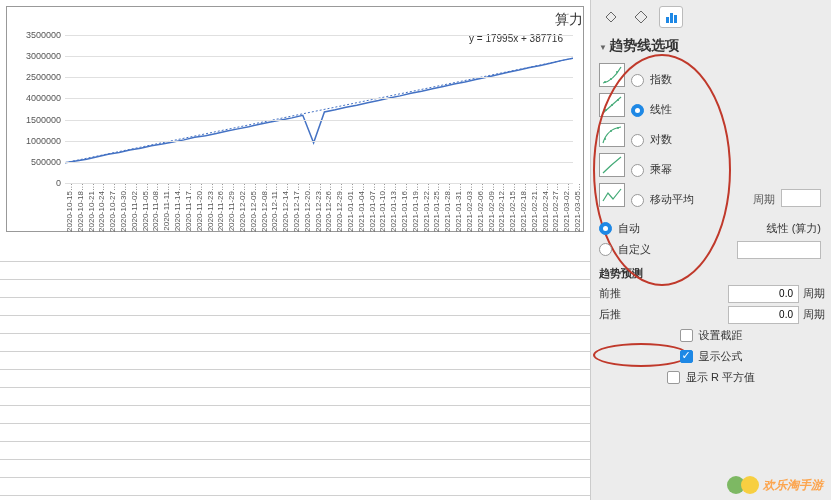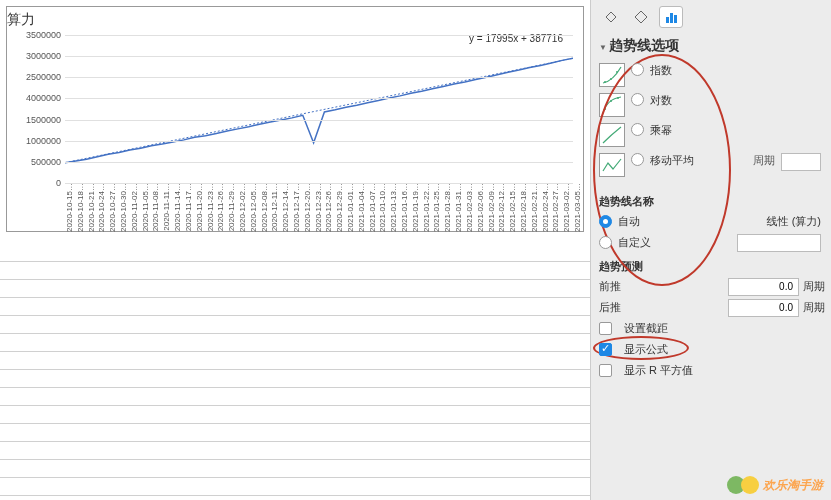--- a/index.html
+++ b/index.html
@@ -1,60 +1,60 @@
 <!DOCTYPE html>
 <html><head>
 <meta charset="utf-8">
 <style>
 * { box-sizing: border-box; margin: 0; padding: 0; }
 body { font-family: "Helvetica Neue", Arial, sans-serif; font-size: 12px; width: 831px; height: 500px; background: #fff; position: relative; overflow: hidden; }
 
 .main-area { position: absolute; left: 0; top: 0; width: 590px; height: 500px; background: #fff; }
 .chart-container { position: absolute; left: 6px; top: 6px; width: 578px; height: 226px; border: 1px solid #999; background: #fff; }
-.chart-title { text-align: left; font-size: 14px; padding: 4px 0; color: #333; }
+.chart-title { text-align: right; font-size: 14px; padding: 4px 0; color: #333; }
 .chart-plot { position: absolute; left: 10px; top: 28px; width: 560px; height: 148px; }
 .y-axis { position: absolute; left: 0; top: 0; width: 46px; height: 100%; }
 .y-tick { position: absolute; right: 2px; font-size: 9px; color: #555; transform: translateY(-50%); }
 .plot-area { position: absolute; left: 48px; top: 0; right: 4px; height: 100%; }
 .gridline { position: absolute; left: 0; right: 0; border-top: 1px solid #e0e0e0; }
 .equation { position: absolute; right: 10px; top: -2px; font-size: 10px; color: #333; text-align: right; }
 .x-axis { position: absolute; left: 58px; right: 14px; bottom: 2px; top: 176px; }
 .x-tick { position: absolute; font-size: 8px; color: #555; transform: rotate(-90deg) translateX(-100%); transform-origin: 0 0; white-space: nowrap; }
 
 .spreadsheet { position: absolute; left: 0; top: 244px; right: 0; bottom: 0; }
 .sheet-row { height: 18px; border-bottom: 1px solid #d0d0d0; }
 
 .side-panel { position: absolute; right: 0; top: 0; width: 241px; height: 500px; background: #ececec; border-left: 1px solid #ccc; padding: 4px 0; }
 .icon-tabs { display: flex; gap: 6px; padding: 2px 8px 6px; }
 .icon-tab { width: 24px; height: 22px; border: 1px solid transparent; display: flex; align-items: center; justify-content: center; border-radius: 3px; }
 .icon-tab.active { border-color: #bbb; background: #fff; }
 .section-title { font-size: 14px; font-weight: bold; color: #333; padding: 3px 8px; }
 .section-title::before { content: "▼ "; font-size: 8px; color: #666; }
 .trend-options { position: relative; padding: 2px 4px 8px 8px; }
 .ellipse { position: absolute; left: 2px; top: -4px; width: 138px; height: 232px; border: 2px solid #c0392b; border-radius: 50%; pointer-events: none; }
-.trend-opt { display: flex; align-items: flex-start; gap: 6px; padding: 3px 0; }
+.trend-opt { display: flex; align-items: flex-end; gap: 6px; padding: 3px 0; }
 .trend-icon { width: 26px; height: 24px; border: 1px solid #999; background: #fff; display: flex; align-items: center; justify-content: center; }
 .radio { width: 13px; height: 13px; border-radius: 50%; border: 1px solid #999; background: #fff; display: inline-block; position: relative; }
 .radio.checked { border-color: #1e88e5; background: #1e88e5; }
 .radio.checked::after { content: ""; position: absolute; left: 3px; top: 3px; width: 5px; height: 5px; border-radius: 50%; background: #fff; }
 .opt-label { font-size: 11px; color: #333; }
 .param-label { position: absolute; font-size: 11px; color: #555; }
 .stepper { position: absolute; width: 40px; height: 18px; border: 1px solid #bbb; background: #fff; font-size: 10px; }
 
 .sub-section { font-size: 11px; font-weight: bold; color: #333; padding: 6px 8px 2px; }
 .name-row { display: flex; align-items: center; gap: 6px; padding: 3px 8px; }
 .name-preview { position: absolute; right: 10px; font-size: 11px; color: #333; }
 .text-input { position: absolute; right: 10px; width: 84px; height: 18px; border: 1px solid #bbb; background: #fff; }
 
 .forecast-row { display: flex; align-items: center; padding: 3px 8px; position: relative; }
 .fore-label { font-size: 11px; color: #333; width: 30px; }
 .num-input { position: absolute; right: 32px; width: 71px; height: 18px; border: 1px solid #bbb; background: #fff; font-size: 10px; padding: 0 5px; text-align: right; }
 .unit { position: absolute; right: 6px; font-size: 11px; color: #333; }
 
-.check-row { display: flex; align-items: center; gap: 12px; padding: 3px 8px; position: relative; }
+.check-row { display: flex; align-items: center; gap: 6px; padding: 3px 8px; position: relative; justify-content: center; }
 .checkbox { width: 13px; height: 13px; border: 1px solid #999; background: #fff; display: inline-block; position: relative; border-radius: 2px; }
 .checkbox.checked { background: #1e88e5; border-color: #1e88e5; }
 .checkbox.checked::after { content: "✓"; color: #fff; position: absolute; left: 1px; top: -2px; font-size: 11px; }
 .check-ellipse { position: absolute; left: 2px; top: -3px; width: 96px; height: 24px; border: 2px solid #c0392b; border-radius: 50%; pointer-events: none; }
 
 .watermark { position: absolute; right: 8px; bottom: 6px; display: flex; align-items: center; gap: 4px; opacity: 0.85; }
 .wm-dot { width: 18px; height: 18px; border-radius: 50%; }
 .wm-text { font-size: 12px; font-weight: bold; color: #ff9933; font-style: italic; }
 </style>
 </head>
@@ -185,20 +185,32 @@
             <circle cx="10" cy="14" r="1" fill="#4a7"></circle>
             <circle cx="16" cy="7" r="1" fill="#4a7"></circle>
           </svg>
         </div>
       <span class="radio"></span>
       <span class="opt-label">指数</span>
     </div>
     <div class="trend-opt">
       <div class="trend-icon">
           <svg width="22" height="20">
+            <line x1="2" y1="18" x2="20" y2="2" stroke="#4a7" stroke-width="1.2"></line>
+            <circle cx="5" cy="15" r="1" fill="#4a7"></circle>
+            <circle cx="11" cy="10" r="1" fill="#4a7"></circle>
+            <circle cx="17" cy="5" r="1" fill="#4a7"></circle>
+          </svg>
+        </div>
+      <span class="radio checked"></span>
+      <span class="opt-label">线性</span>
+    </div>
+    <div class="trend-opt">
+      <div class="trend-icon">
+          <svg width="22" height="20">
             <path d="M2 18 Q6 4 20 2" fill="none" stroke="#4a7" stroke-width="1.2"></path>
             <circle cx="4" cy="14" r="1" fill="#4a7"></circle>
             <circle cx="10" cy="6" r="1" fill="#4a7"></circle>
             <circle cx="17" cy="3" r="1" fill="#4a7"></circle>
           </svg>
         </div>
       <span class="radio"></span>
       <span class="opt-label">对数</span>
     </div>
     <div class="trend-opt">
@@ -216,21 +228,20 @@
             <path d="M2 16 L7 8 L12 14 L20 4" fill="none" stroke="#4a7" stroke-width="1.2"></path>
           </svg>
         </div>
       <span class="radio"></span>
       <span class="opt-label">移动平均</span>
       <span class="param-label" style="right:56px;">周期</span>
       <input class="stepper" style="right: 10px;">
     </div>
   </div>
 
-  <div class="sub-section">趋势线名称</div>
   <div class="name-row" style="position:relative;">
     <span class="radio checked"></span>
     <span class="opt-label">自动</span>
     <span class="name-preview">线性 (算力)</span>
   </div>
   <div class="name-row" style="position:relative;">
     <span class="radio"></span>
     <span class="opt-label">自定义</span>
     <input class="text-input" style="">
   </div>

